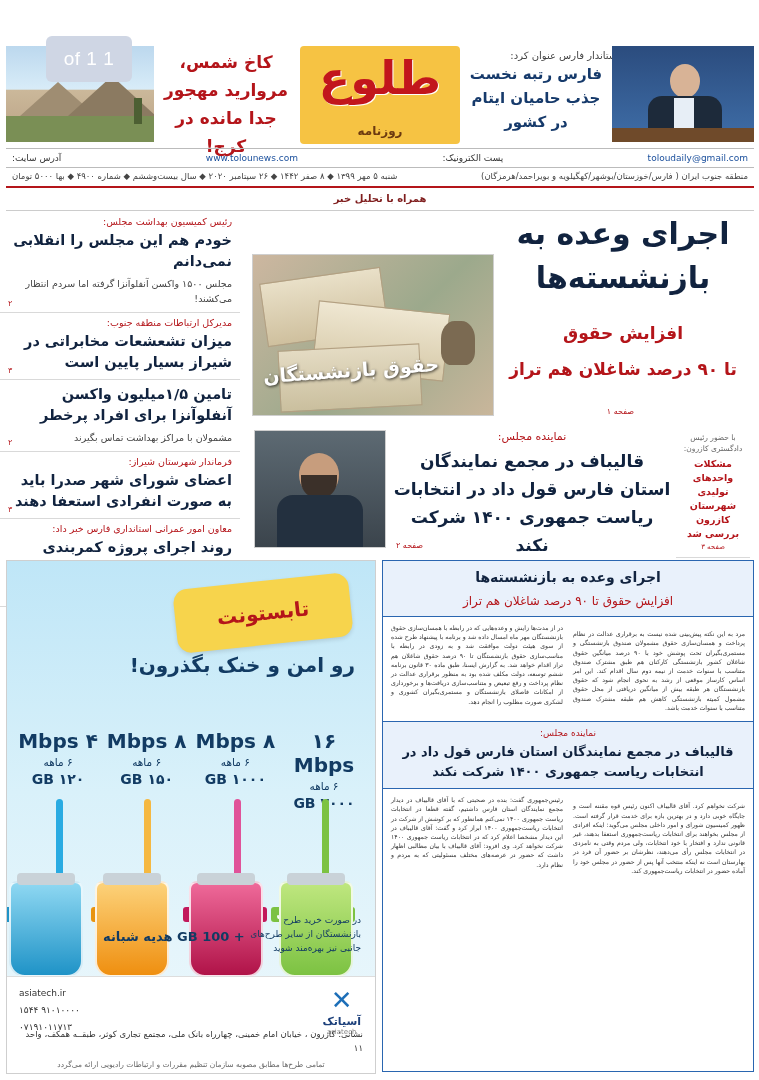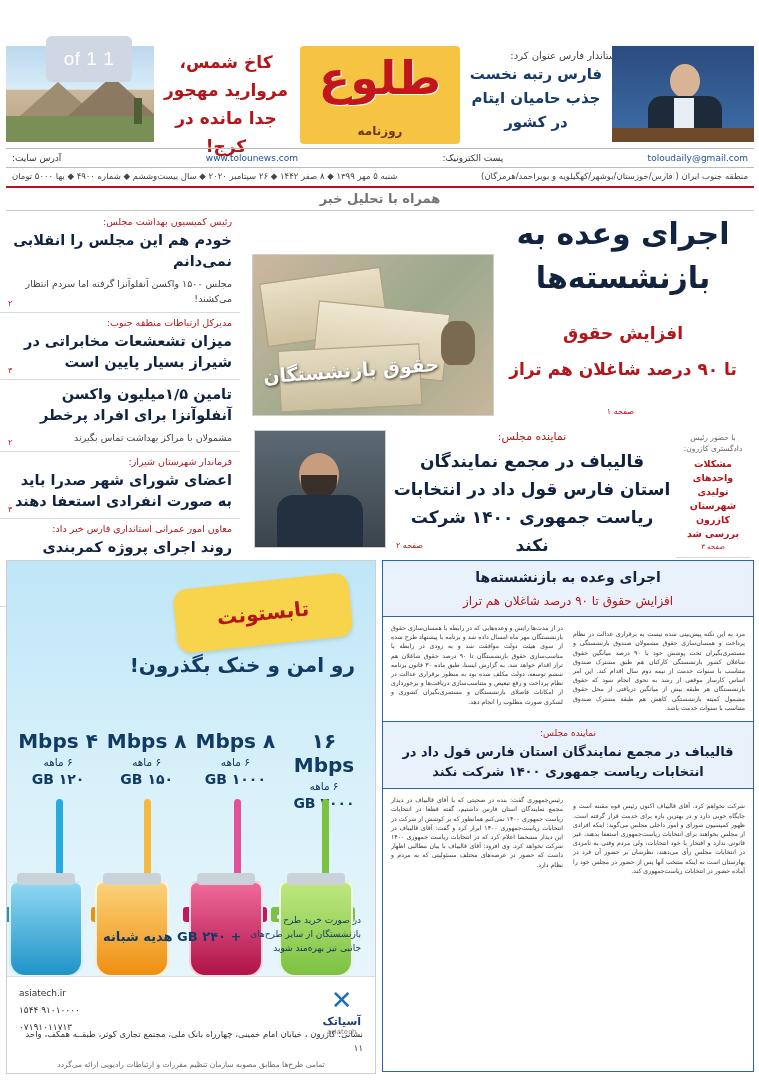--- a/index.html
+++ b/index.html
@@ -71,21 +71,21 @@
   .mast-line .mail{color:#1a4f9c;}
   .mast-line .site{color:#1a4f9c;}
   .mast-line2{
     position:absolute;left:6px;top:168px;width:748px;height:16px;
     display:flex;align-items:center;justify-content:space-between;padding:0 6px;box-sizing:border-box;
     font-size:8.5px;color:#444;
   }
   
   .banner{
     position:absolute;left:6px;top:186px;width:748px;height:22px;border-top:2px solid #b4151a;border-bottom:1px solid #ccc;
-    text-align:center;color:#737373;font-weight:bold;font-size:13px;line-height:22px;
+    text-align:center;color:#7f1d1d;font-weight:bold;font-size:10px;line-height:22px;
   }
   
   .news-col{position:absolute;left:0px;top:212px;width:240px;}
   .news-item{padding:4px 8px 6px 8px;border-bottom:1px solid #d9d9d9;position:relative;text-align:right;}
   .news-kicker{font-size:9.5px;color:#b4151a;margin-bottom:3px;}
   .news-title{font-size:14.5px;font-weight:bold;color:#11233f;line-height:21px;}
   .news-lead{font-size:9.5px;color:#444;line-height:15px;margin-top:4px;}
   .news-page{position:absolute;left:8px;bottom:4px;font-size:8px;color:#b4151a;}
   
   .lead-story{position:absolute;left:246px;top:206px;width:508px;height:212px;}
@@ -366,21 +366,21 @@
         <div class="lid"></div>
       </div>
     <div class="jar" style="right:206px;background:linear-gradient(#fcd27a,#ef8f10)">
         <div class="lid"></div>
       </div>
     <div class="jar" style="right:292px;background:linear-gradient(#8fd8f2,#1f93c7)">
         <div class="lid"></div>
       </div>
 
     <div class="ad-note">در صورت خرید طرح بازنشستگان از سایر طرح‌های جانبی نیز بهره‌مند شوید</div>
-    <div class="ad-plus">+ ۲۴۰ GB هدیه شبانه</div>
+    <div class="ad-plus">+ 100 GB هدیه شبانه</div>
 
     <div class="ad-footer">
       <div class="ad-logo">
         <div class="mark">✕</div>
         <div class="nm">آسیاتک</div>
         <div class="nm2">asiatech</div>
       </div>
       <div class="ad-contacts">
         <div>asiatech.ir</div>
         <div>۱۵۴۴ ۹۱۰۱۰۰۰۰</div>

